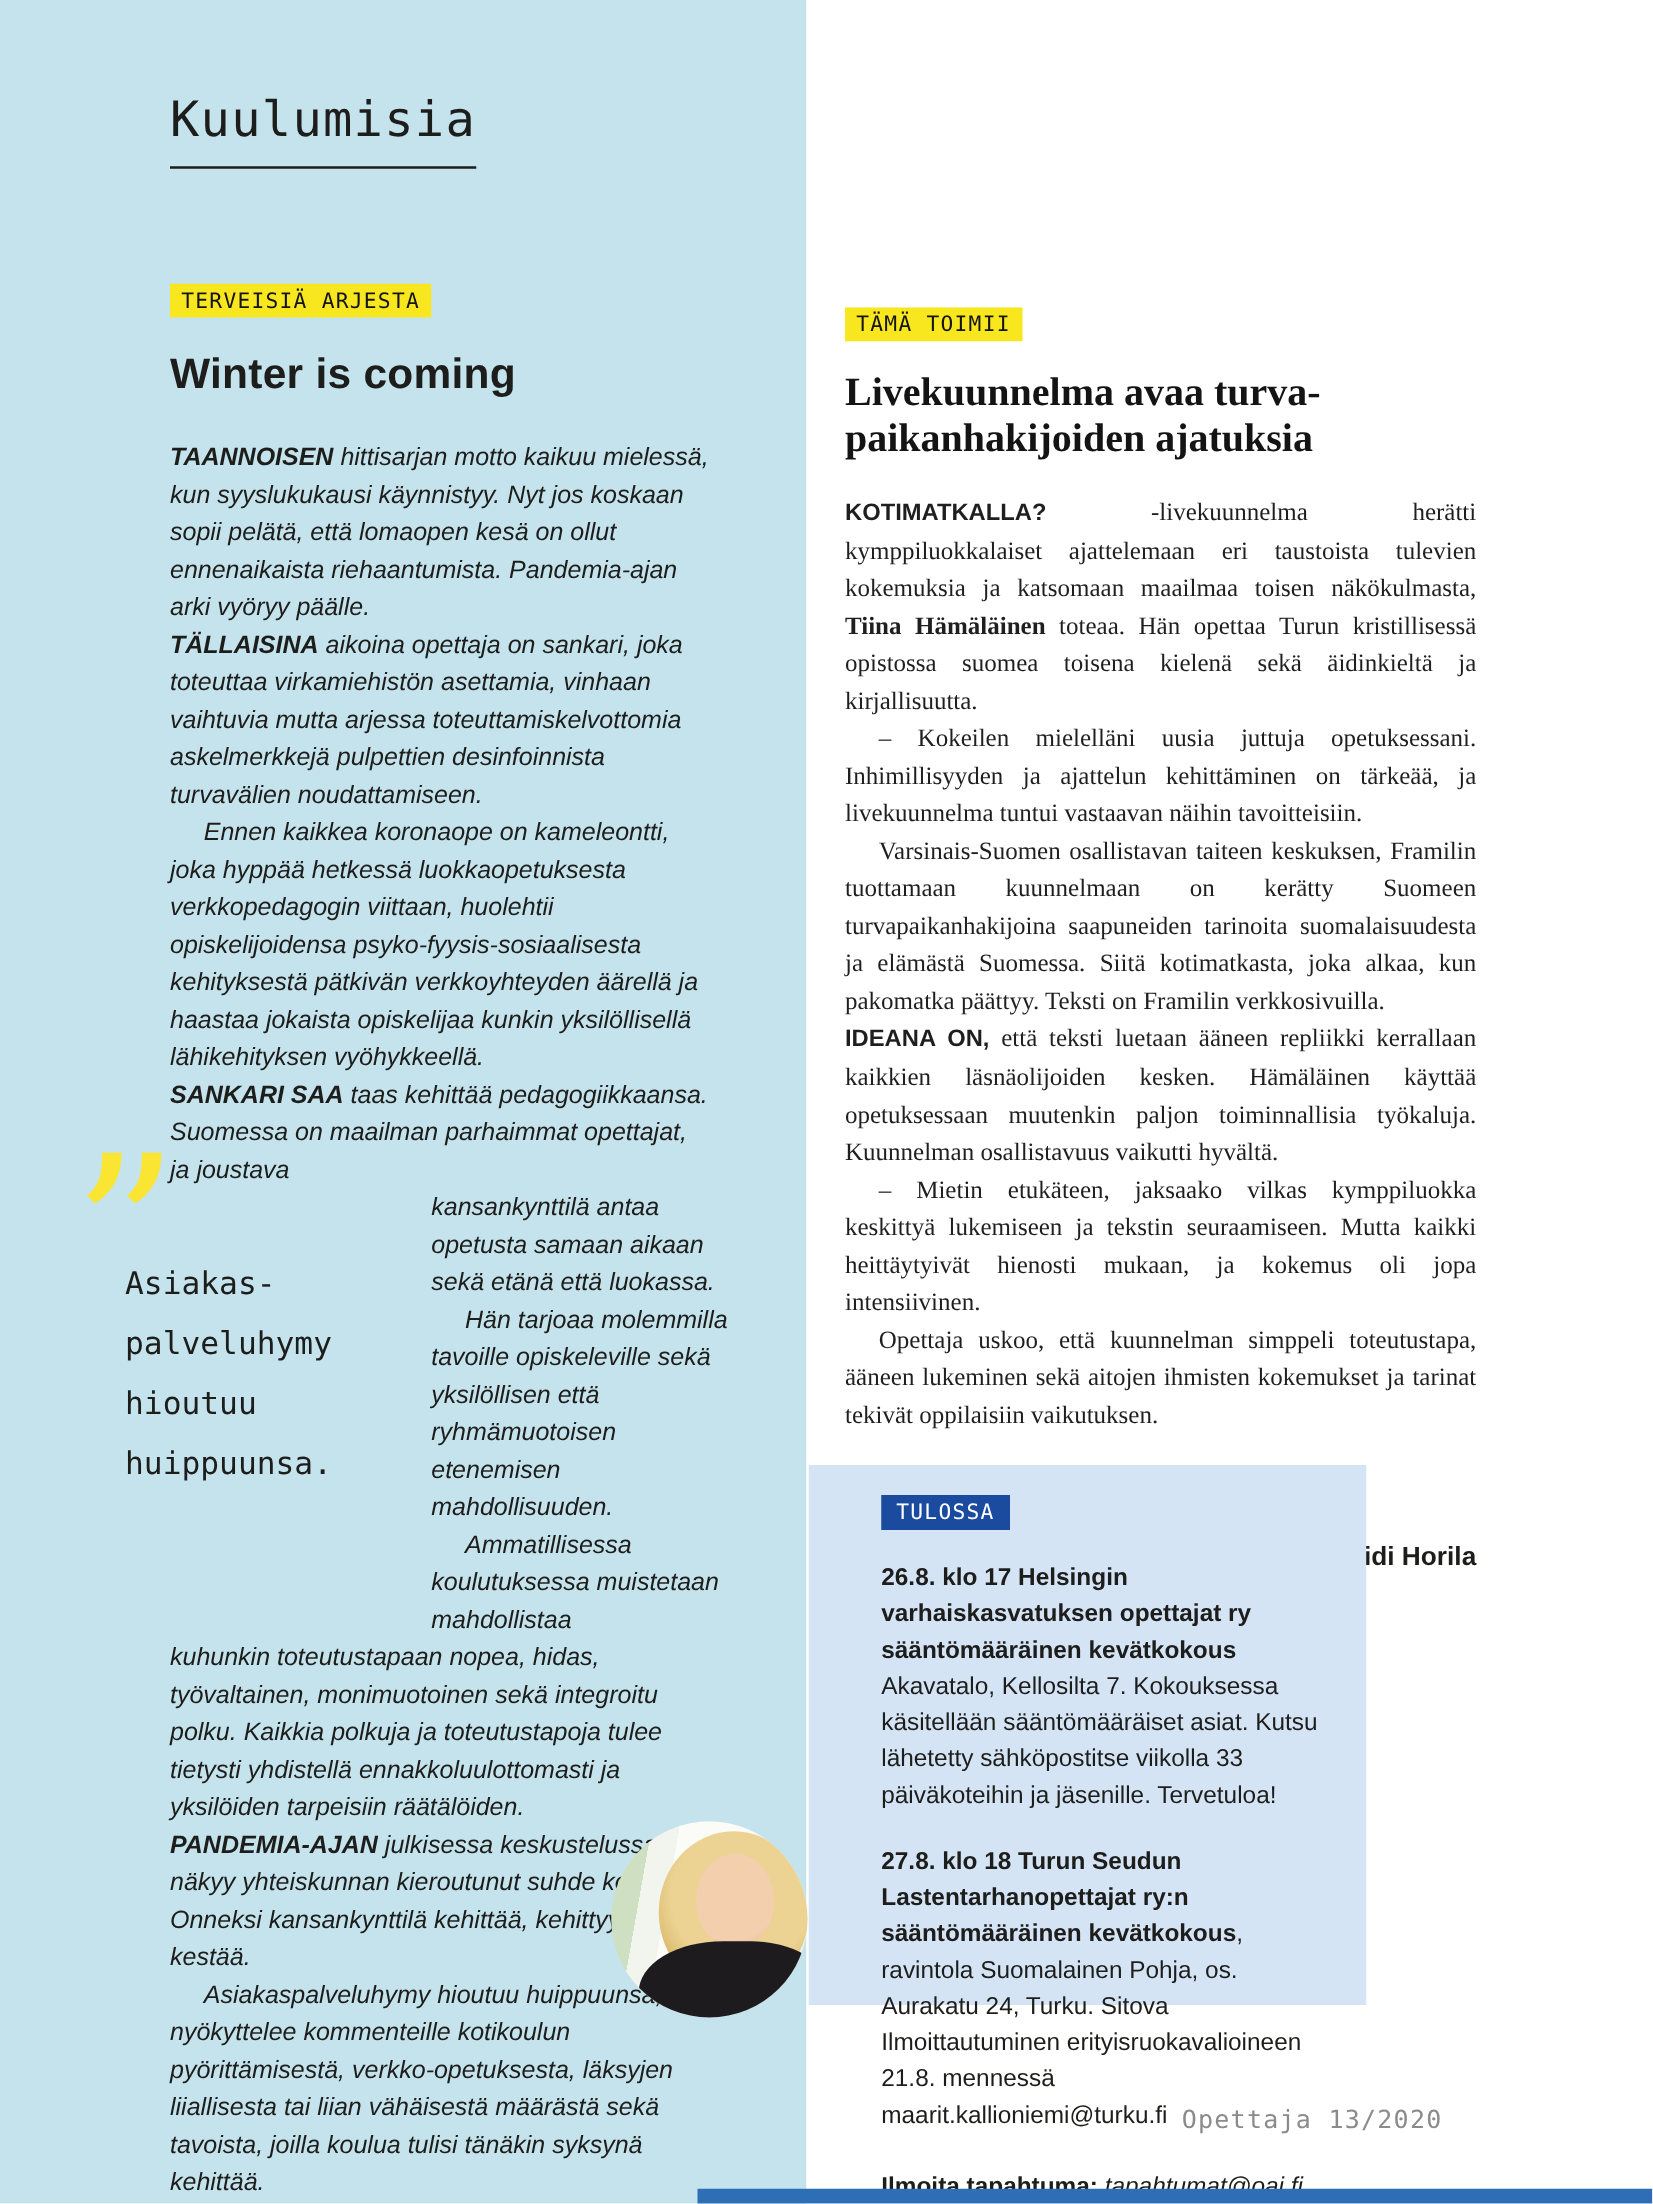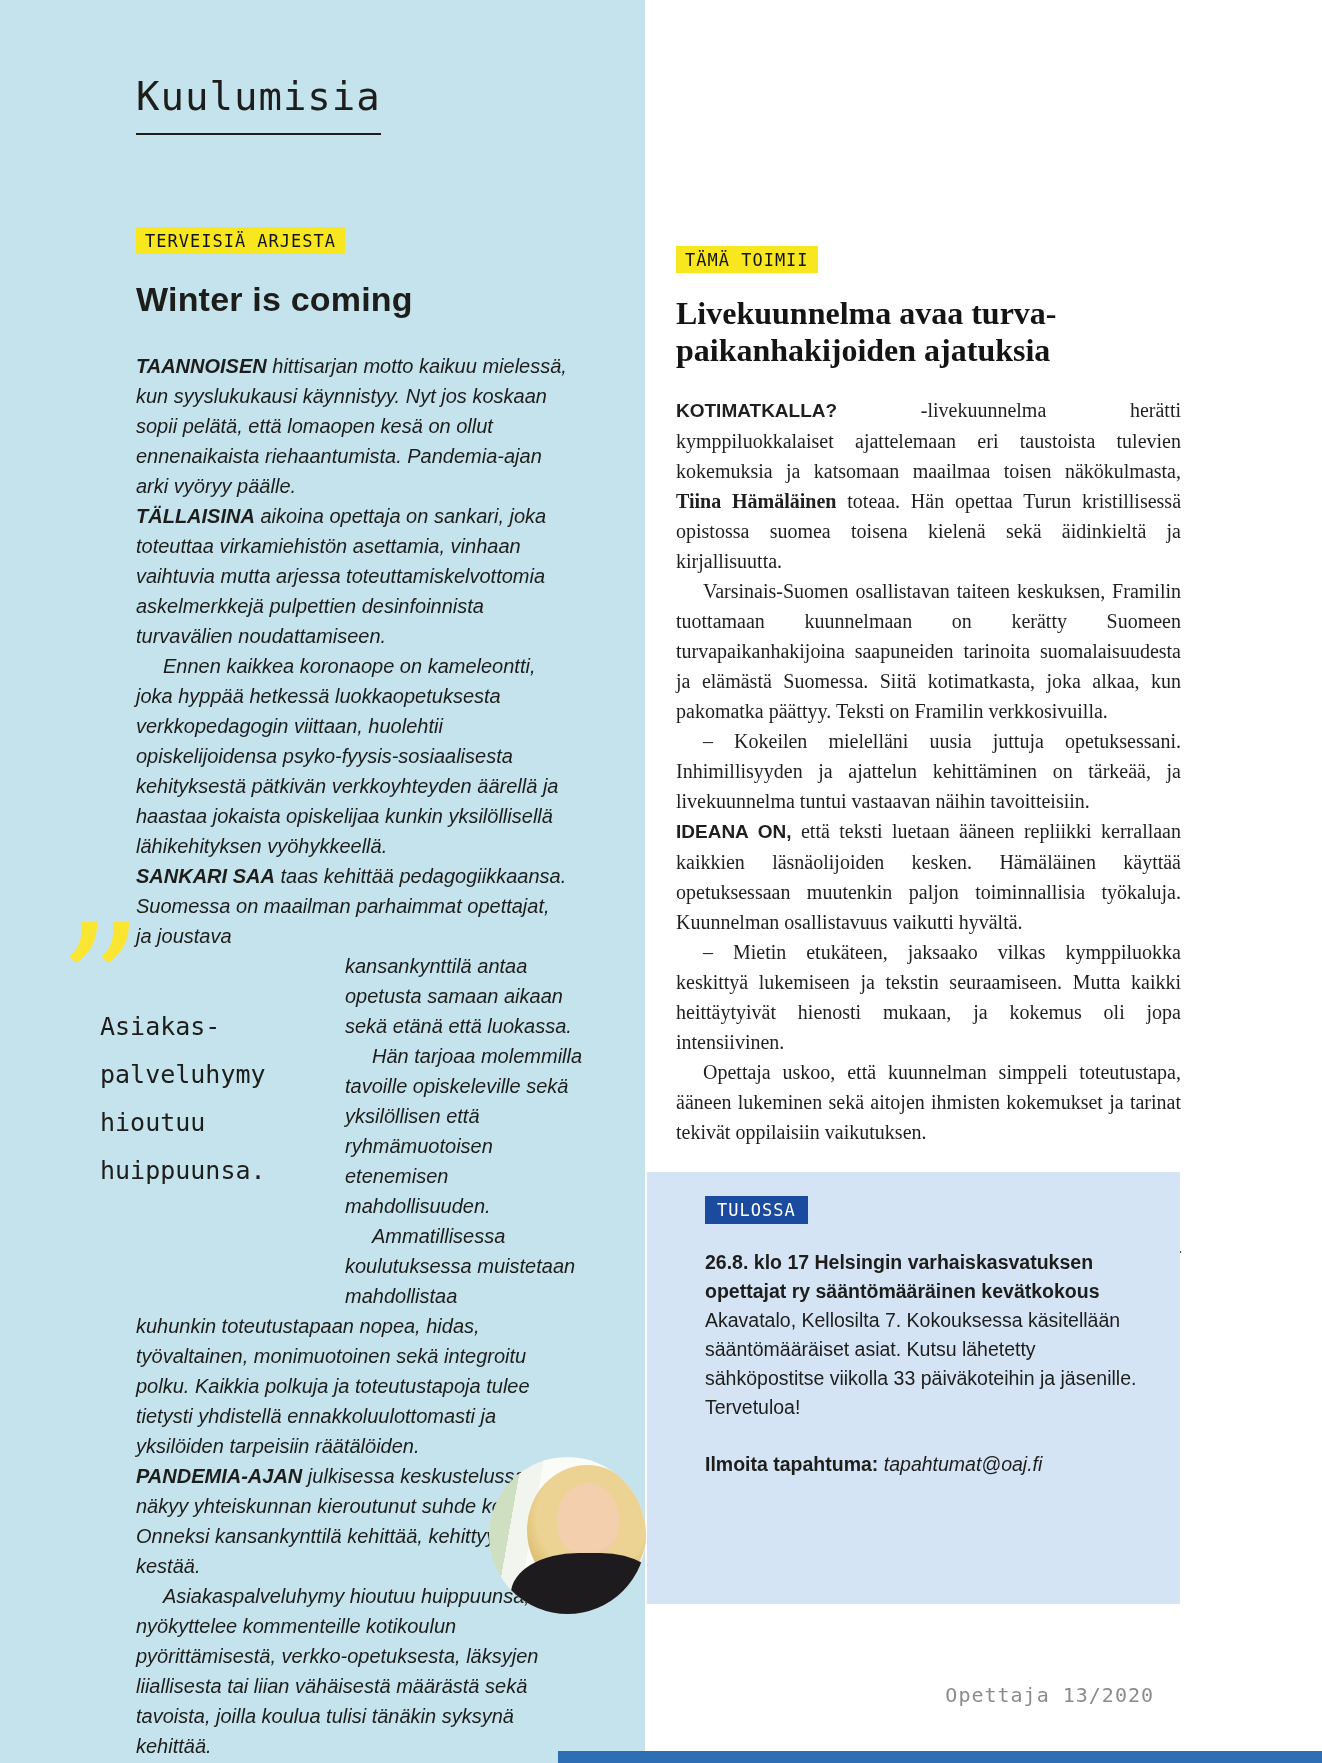--- a/index.html
+++ b/index.html
@@ -50,21 +50,21 @@
   .rbody{margin-top:26px;font-family:"Liberation Serif",serif;font-size:20px;line-height:30px;
         color:#1f1f1f;text-align:justify;}
   .rbody p{margin:0;}
   .rlead{font-family:"Liberation Sans",sans-serif;font-weight:bold;font-size:19px;}
   .bname{font-weight:bold;}
   .framil-link{margin-top:34px;font-weight:bold;font-size:20px;color:#8e8e8e;cursor:pointer;}
   .framil-link .arrow{margin-right:10px;color:#8e8e8e;}
   .byline{margin-top:30px;text-align:right;font-weight:bold;font-size:21px;color:#1d1d1b;}
 
   
-  .events-box{position:absolute;left:647px;top:1172px;width:533px;height:432px;background:#d4e4f4;
+  .events-box{position:absolute;left:647px;top:1172px;width:446px;height:432px;background:#d4e4f4;
         box-sizing:border-box;padding:24px 28px 0 58px;}
   .events-badge{display:inline-block;background:#1a4b9e;color:#ffffff;
         font-family:"DejaVu Sans Mono",monospace;font-size:17px;letter-spacing:1px;padding:4px 12px;}
   .event{margin-top:24px;font-size:19.5px;line-height:29px;color:#1d1d1b;}
   .event .lead{font-weight:bold;}
   .event-cta{margin-top:28px;font-size:19.5px;}
   .event-cta .it{font-style:italic;font-weight:normal;}
 
   
   .page-footer{position:absolute;right:168px;top:1683px;font-family:"DejaVu Sans Mono",monospace;
@@ -126,38 +126,39 @@
     <div class="sweater"></div>
   </div>
 
   <div class="right-content">
     <span class="kicker">TÄMÄ TOIMII</span>
 
     <h2 class="article-title-right"><span>Livekuunnelma avaa turva-</span><br><span>paikanhakijoiden ajatuksia</span></h2>
 
     <div class="rbody">
       <p><span class="rlead">KOTIMATKALLA?</span><span> -livekuunnelma herätti kymppiluokkalaiset ajattelemaan eri taustoista tulevien kokemuksia ja katsomaan maailmaa toisen näkökulmasta, </span><span class="bname">Tiina Hämäläinen</span><span> toteaa. Hän opettaa Turun kristillisessä opistossa suomea toisena kielenä sekä äidinkieltä ja kirjallisuutta.</span></p>
+      <p class="ind">– Kokeilen mielelläni uusia juttuja opetuksessani. Inhimillisyyden ja ajattelun kehittäminen on tärkeää, ja livekuunnelma tuntui vastaavan näihin tavoitteisiin.</p>
       <p class="ind">Varsinais-Suomen osallistavan taiteen keskuksen, Framilin tuottamaan kuunnelmaan on kerätty Suomeen turvapaikanhakijoina saapuneiden tarinoita suomalaisuudesta ja elämästä Suomessa. Siitä kotimatkasta, joka alkaa, kun pakomatka päättyy. Teksti on Framilin verkkosivuilla.</p>
-      <p class="ind">– Kokeilen mielelläni uusia juttuja opetuksessani. Inhimillisyyden ja ajattelun kehittäminen on tärkeää, ja livekuunnelma tuntui vastaavan näihin tavoitteisiin.</p>
 
       <p class="gap"><span class="rlead">IDEANA ON,</span><span> että teksti luetaan ääneen repliikki kerrallaan kaikkien läsnäolijoiden kesken. Hämäläinen käyttää opetuksessaan muutenkin paljon toiminnallisia työkaluja. Kuunnelman osallistavuus vaikutti hyvältä.</span></p>
       <p class="ind">– Mietin etukäteen, jaksaako vilkas kymppiluokka keskittyä lukemiseen ja tekstin seuraamiseen. Mutta kaikki heittäytyivät hienosti mukaan, ja kokemus oli jopa intensiivinen.</p>
       <p class="ind">Opettaja uskoo, että kuunnelman simppeli toteutustapa, ääneen lukeminen sekä aitojen ihmisten kokemukset ja tarinat tekivät oppilaisiin vaikutuksen.</p>
     </div>
 
     <div class="framil-link"><span class="arrow">»</span><span>framil.fi/kotimatka-livekuunnelma</span></div>
 
     <div class="byline">Heidi Horila</div>
   </div>
 
   <div class="events-box">
     <span class="events-badge">TULOSSA</span>
 
     <p class="event"><span class="lead">26.8. klo 17 Helsingin varhaiskasvatuksen opettajat ry sääntömääräinen kevätkokous</span><span> Akavatalo, Kellosilta 7. Kokouksessa käsitellään sääntömääräiset asiat. Kutsu lähetetty sähköpostitse viikolla 33 päiväkoteihin ja jäsenille. Tervetuloa!</span></p>
 
+    <p class="event"><span class="lead">27.8. klo 18 Turun Seudun Lastentarhanopettajat ry:n sääntömääräinen kevätkokous</span><span>, ravintola Suomalainen Pohja, os. Aurakatu 24, Turku. Sitova Ilmoittautuminen erityisruokavalioineen 21.8. mennessä maarit.kallioniemi@turku.fi</span></p>
 
     <p class="event event-cta"><span class="lead">Ilmoita tapahtuma: </span><span class="it">tapahtumat@oaj.fi</span></p>
   </div>
 
   <div class="page-footer">Opettaja 13/2020</div>
   <div class="bottom-bar"></div>
 
 </div>
 
 </body></html>

